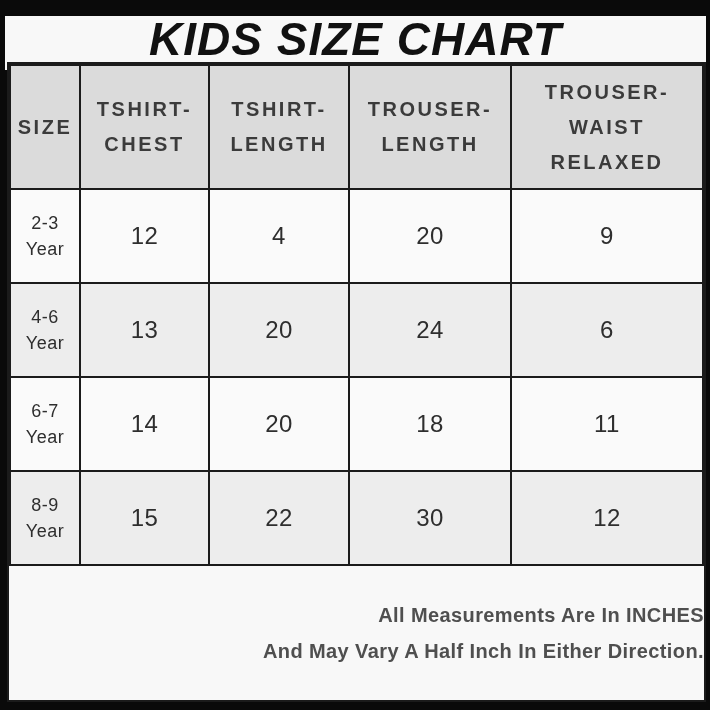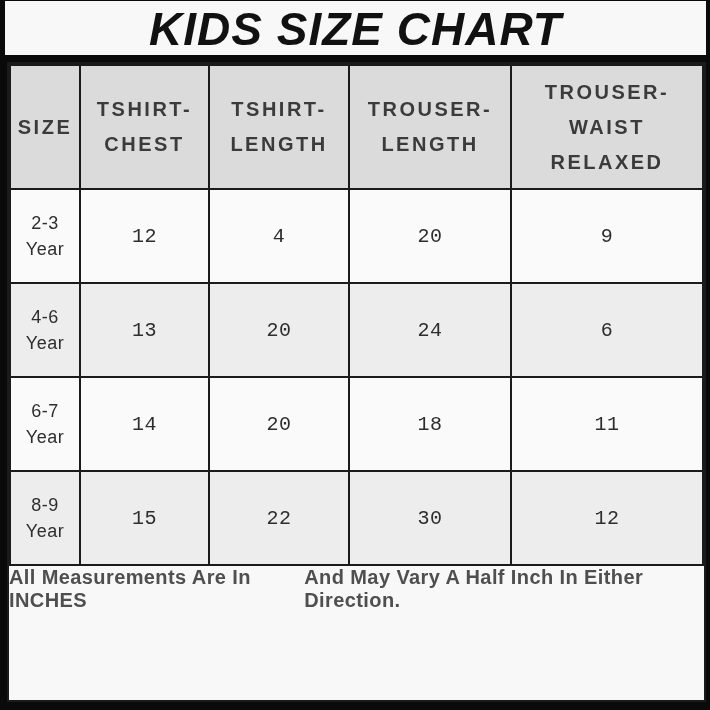--- a/index.html
+++ b/index.html
@@ -9,24 +9,24 @@
     background: var(--frame-black, #0a0a0a);
   }
   .canvas {
     position: relative;
     width: 710px; height: 710px;
     background: var(--frame-black, #0a0a0a);
     overflow: hidden;
   }
   .title-band {
     position: absolute;
-    left: 5px; top: 1px;
+    left: 5px; top: 16px;
     width: 701px; height: 54px;
     background: var(--panel-white, #f8f8f8);
-    display: flex; align-items: flex-end; justify-content: center;
+    display: flex; align-items: flex-start; justify-content: center;
   }
   .title {
     margin: 0;
     font-size: 46px;
     font-weight: bold;
     font-style: italic;
     letter-spacing: 1px;
     color: var(--title-text, #111);
     line-height: 1;
     padding-bottom: 3px;
@@ -64,30 +64,29 @@
   .size-table tbody td { height: 92px; background: var(--row-light, #fafafa); }
   .size-table tbody tr.alt td { background: var(--row-alt, #ededed); }
   td.size-cell {
     font-size: 18px;
     color: var(--cell-text, #2e2e2e);
     line-height: 1.45;
     white-space: pre-line;
     letter-spacing: 0.5px;
   }
   td.val-cell {
-    font-size: 20px;
+    font-size: 24px;
     color: var(--cell-text, #2e2e2e);
     letter-spacing: 0.5px;
-    font-family: Liberation Mono, monospace;
   }
   .footnote {
     flex: 1;
     display: flex;
-    flex-direction: row;
-    align-items: flex-start;
+    flex-direction: column;
+    align-items: flex-end;
     justify-content: center;
     row-gap: 13px;
   }
   .footnote p {
     margin: 0;
     font-size: 20px;
     font-weight: 600;
     letter-spacing: 0.4px;
     color: var(--note-text, #4f4f4f);
   }

